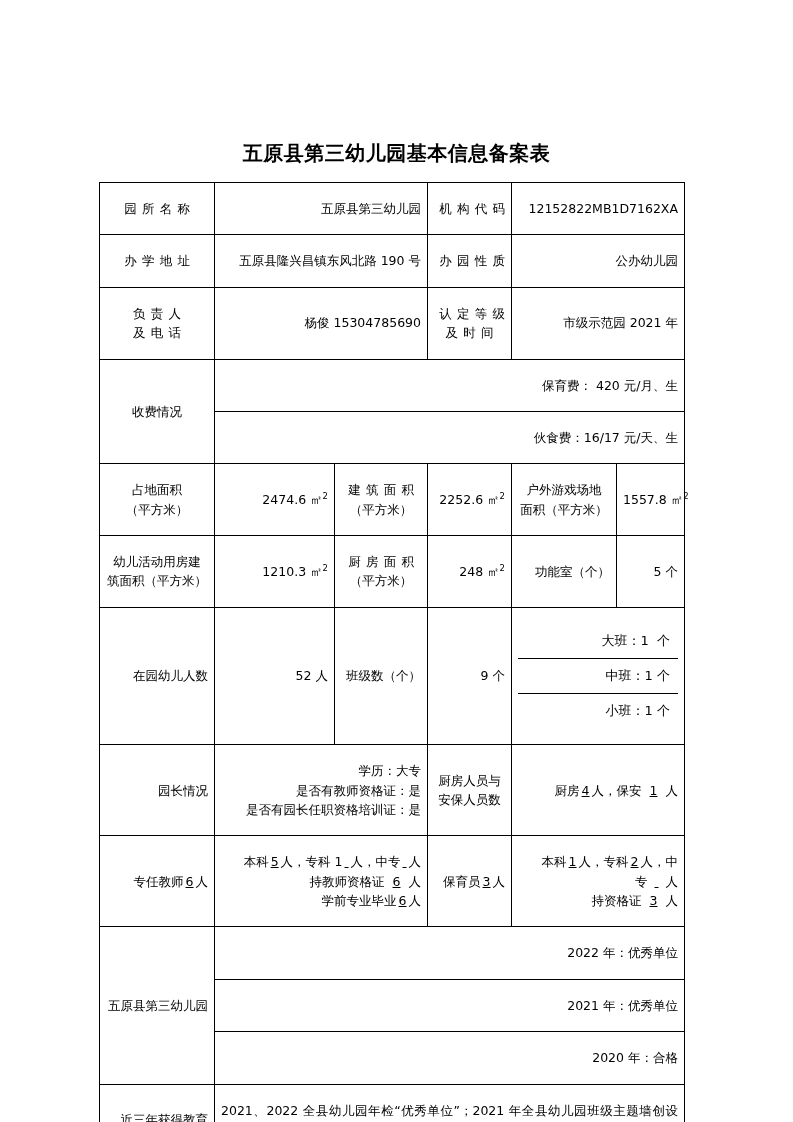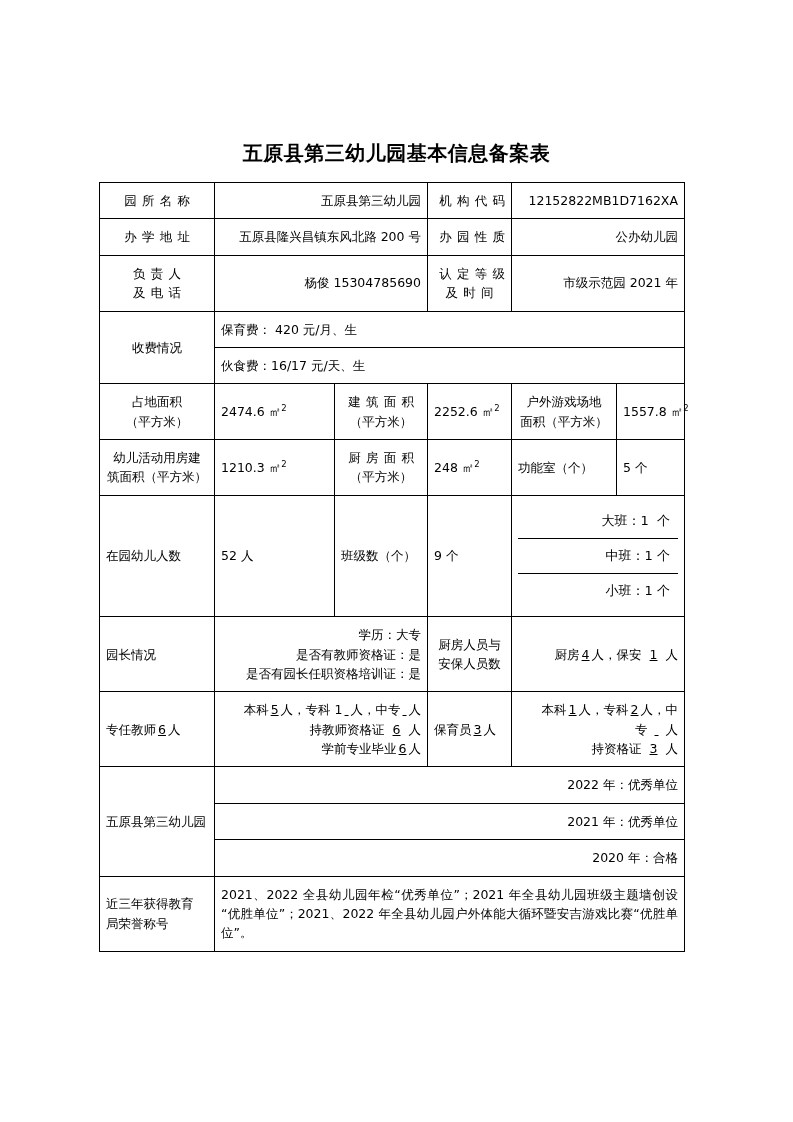--- a/index.html
+++ b/index.html
@@ -36,36 +36,36 @@
     position: absolute;
     left: 99px;
     top: 182px;
     width: 585px;
     border-collapse: collapse;
     table-layout: fixed;
     font-size: 12.5px;
   }
   table.form td {
     border: 1px solid #000000;
-    padding: 8px 6px;
+    padding: 16px 6px;
     vertical-align: middle;
     line-height: 1.55;
     word-break: break-all;
   }
   
   .lbl {
     text-align: center;
     white-space: nowrap;
   }
   .spread {
     display: inline-block;
     letter-spacing: 0.42em;
     text-indent: 0.42em;
   }
-  .ctr { text-align: left; }
+  .ctr { text-align: right; }
   .lft { text-align: right; }
   .nowrap { white-space: nowrap; }
   .lines { line-height: 1.65; }
   .para { line-height: 1.72; text-align: justify; }
   .u {
     text-decoration: underline;
     padding: 0 2px;
   }
   .uwide {
     text-decoration: underline;
@@ -114,21 +114,21 @@
 
       <tr>
         <td class="lbl"><span class="spread">园所名称</span></td>
         <td class="lft" colspan="2">五原县第三幼儿园</td>
         <td class="lbl"><span class="spread">机构代码</span></td>
         <td class="lft" colspan="2">12152822MB1D7162XA</td>
       </tr>
 
       <tr>
         <td class="lbl"><span class="spread">办学地址</span></td>
-        <td class="lft" colspan="2">五原县隆兴昌镇东风北路 200 号</td>
+        <td class="lft" colspan="2">五原县隆兴昌镇东风北路 190 号</td>
         <td class="lbl"><span class="spread">办园性质</span></td>
         <td class="lft" colspan="2">公办幼儿园</td>
       </tr>
 
       <tr>
         <td class="lbl">
           <div><span class="spread">负责人</span></div>
           <div><span class="spread">及电话</span></div>
         </td>
         <td class="lft" colspan="2">杨俊 15304785690</td>

